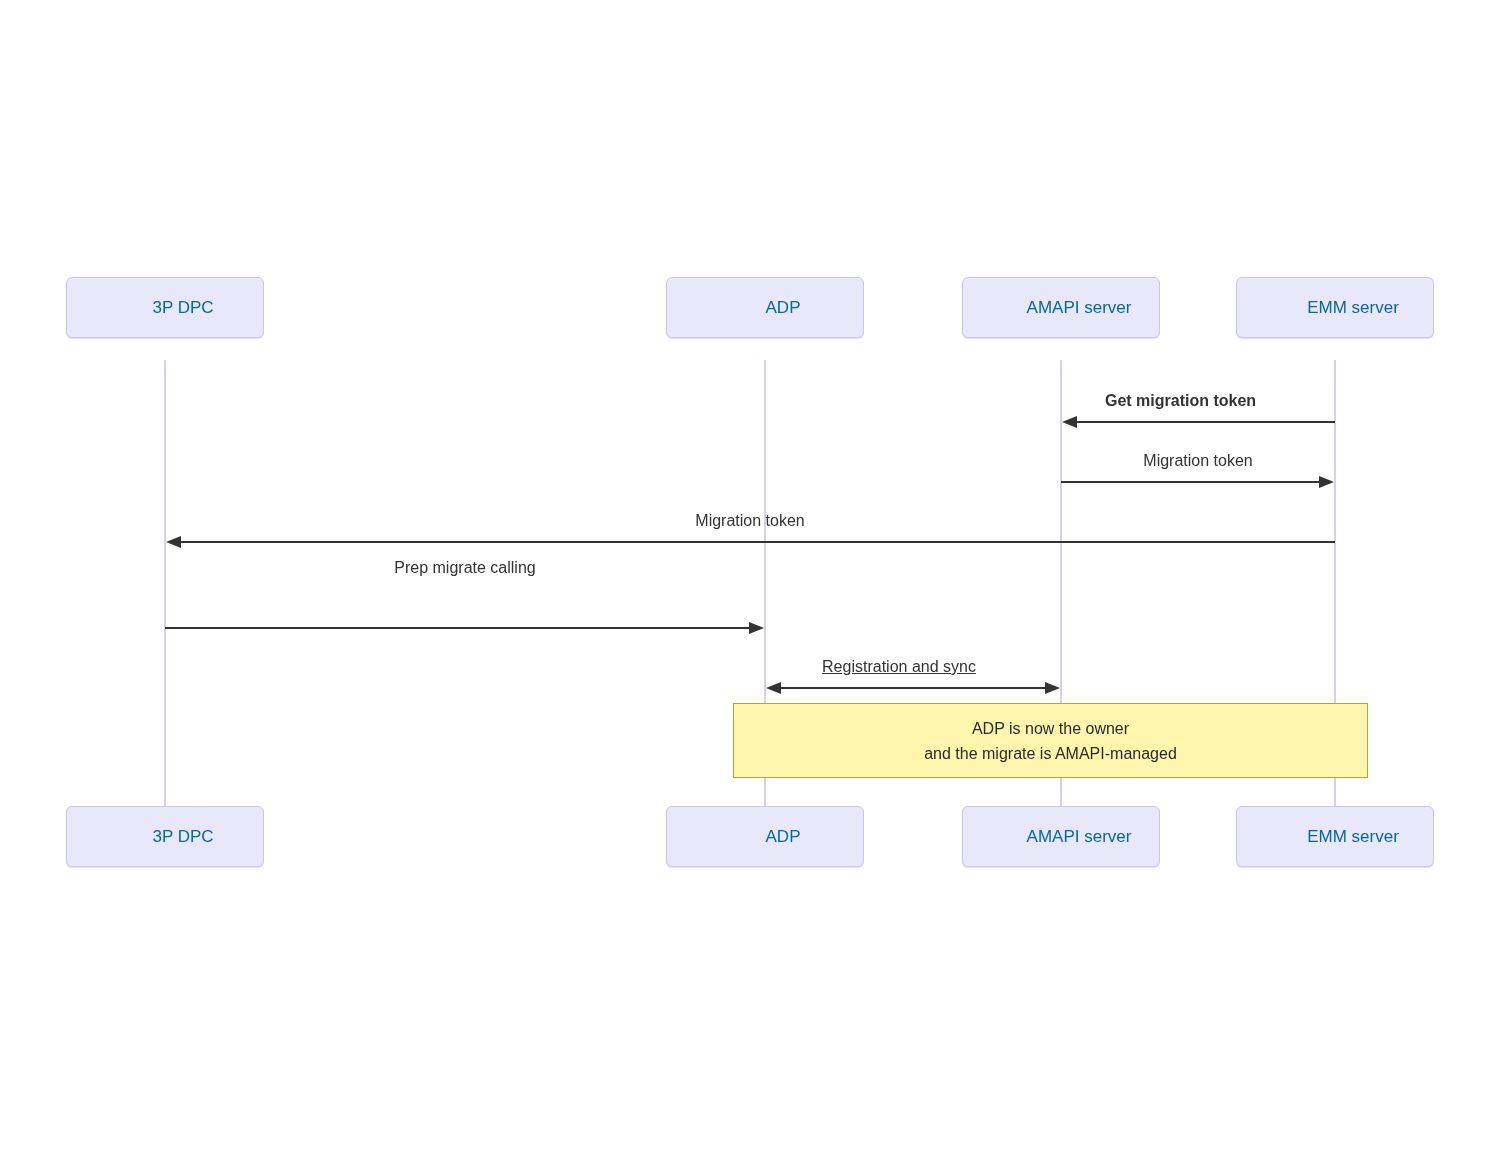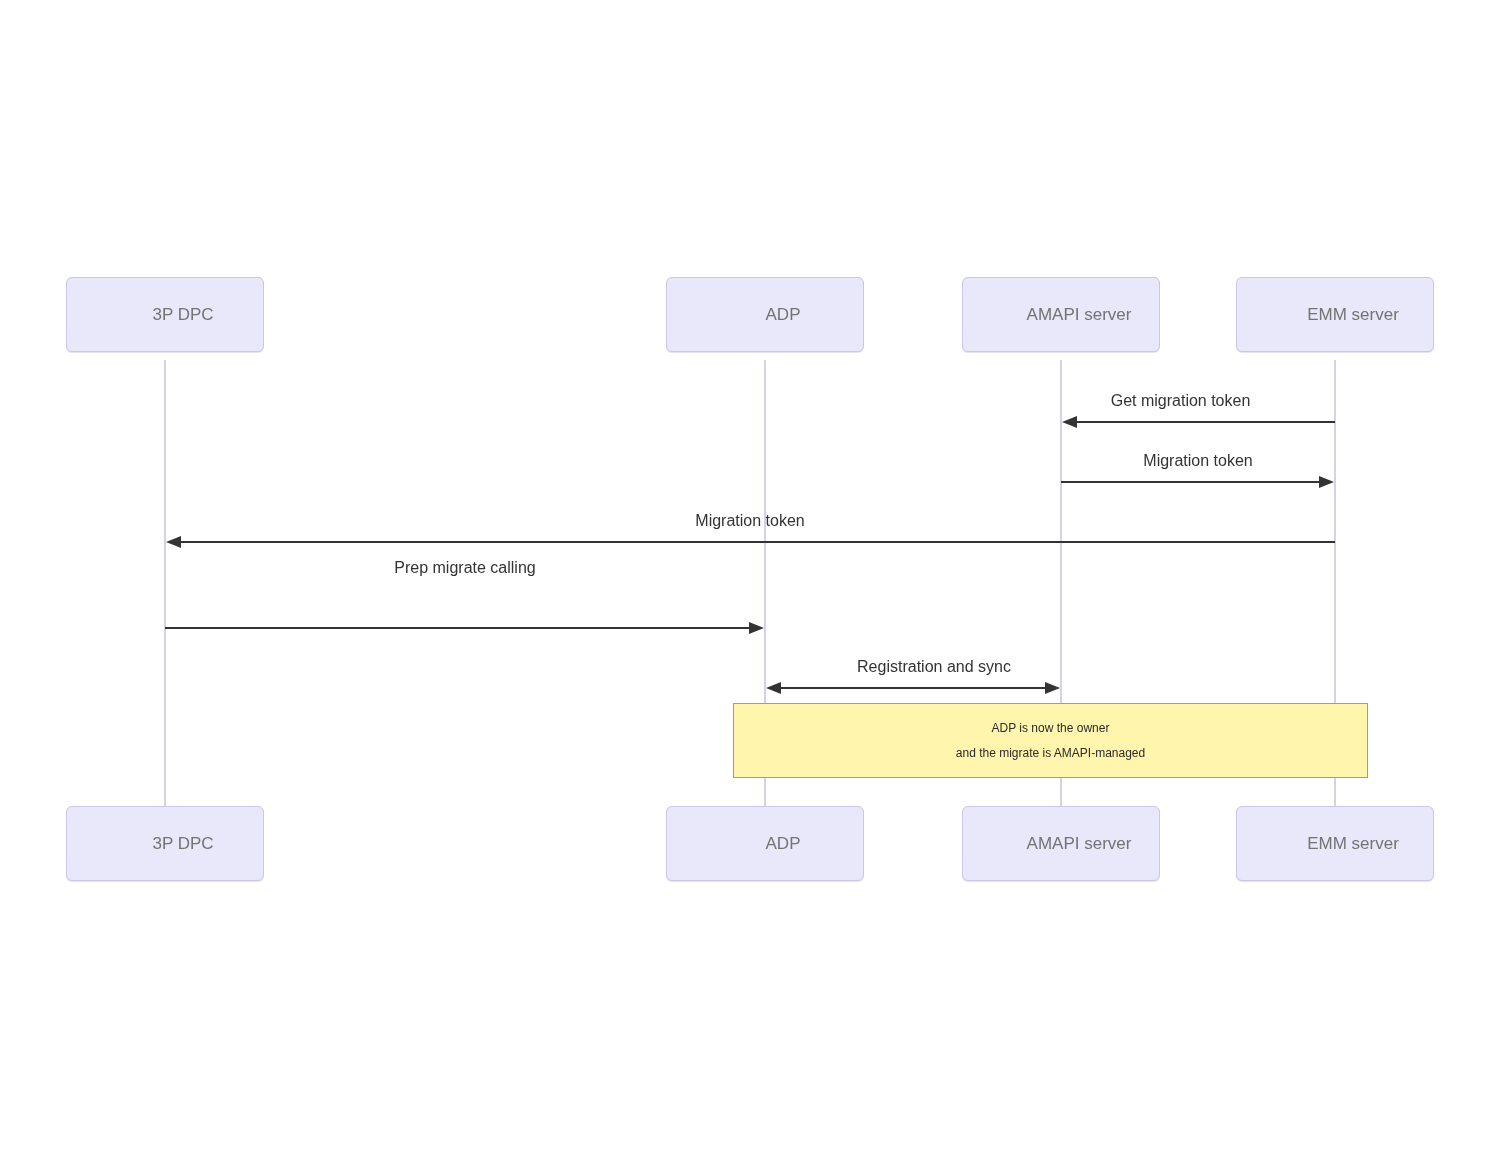--- a/index.html
+++ b/index.html
@@ -30,30 +30,30 @@
     stroke: #333333;
     stroke-width: 2;
   }
   .arrow-head {
     fill: #333333;
     stroke: none;
   }
   .actor {
     position: absolute;
     width: 198px;
-    height: 75px;
+    height: 61px;
     background: #e9e7fa;
     border: 1px solid #cdc5ea;
     border-radius: 6px;
     box-sizing: border-box;
     display: flex;
     align-items: center;
     justify-content: center;
     font-size: 17px;
-    color: #737373;
+    color: #0369a1;
     box-shadow: 0 1px 0 rgba(155,140,200,0.25);
     padding-left: 36px;
   }
   .msg-label {
     position: absolute;
     color: #333333;
     font-size: 16px;
     line-height: 22px;
     text-align: center;
     white-space: nowrap;
@@ -67,21 +67,21 @@
   .note {
     position: absolute;
     left: 733px;
     top: 703px;
     width: 635px;
     height: 75px;
     background: #fff5ad;
     border: 1px solid #aaaa33;
     box-sizing: border-box;
     color: #2b2b2b;
-    font-size: 12px;
+    font-size: 16px;
     line-height: 25px;
     text-align: center;
     padding-top: 12px;
   }
   .note span {
     display: block;
   }
 </style>
 </head>
 <body>
@@ -115,26 +115,26 @@
   <div class="actor" style="left:66px;   top:277px;">3P DPC</div>
   <div class="actor" style="left:666px;  top:277px;">ADP</div>
   <div class="actor" style="left:962px;  top:277px;">AMAPI server</div>
   <div class="actor" style="left:1236px; top:277px;">EMM server</div>
 
   <div class="actor" style="left:66px;   top:806px;">3P DPC</div>
   <div class="actor" style="left:666px;  top:806px;">ADP</div>
   <div class="actor" style="left:962px;  top:806px;">AMAPI server</div>
   <div class="actor" style="left:1236px; top:806px;">EMM server</div>
 
-  <div class="msg-label" style="left:1061px; top:390px; width:239px;">Get migration token</div>
+  <div class="msg-label" style="left:1061px; top:390px; width:239px;font-weight:bold;">Get migration token</div>
   <div class="msg-label" style="left:1061px; top:450px; width:274px;">Migration token</div>
   <div class="msg-label" style="left:165px;  top:510px; width:1170px;">Migration token</div>
   <div class="msg-label two-line" style="left:165px; top:556px; width:600px;">
     <span>Prep migrate calling</span>
   </div>
-  <div class="msg-label" style="left:790px; top:656px; width:288px;">Registration and sync</div>
+  <div class="msg-label" style="left:755px; top:656px; width:288px;text-decoration:underline;">Registration and sync</div>
 
   <div class="note">
     <span>ADP is now the owner</span>
     <span>and the migrate is AMAPI-managed</span>
   </div>
 
 </div>
 
 </body></html>

